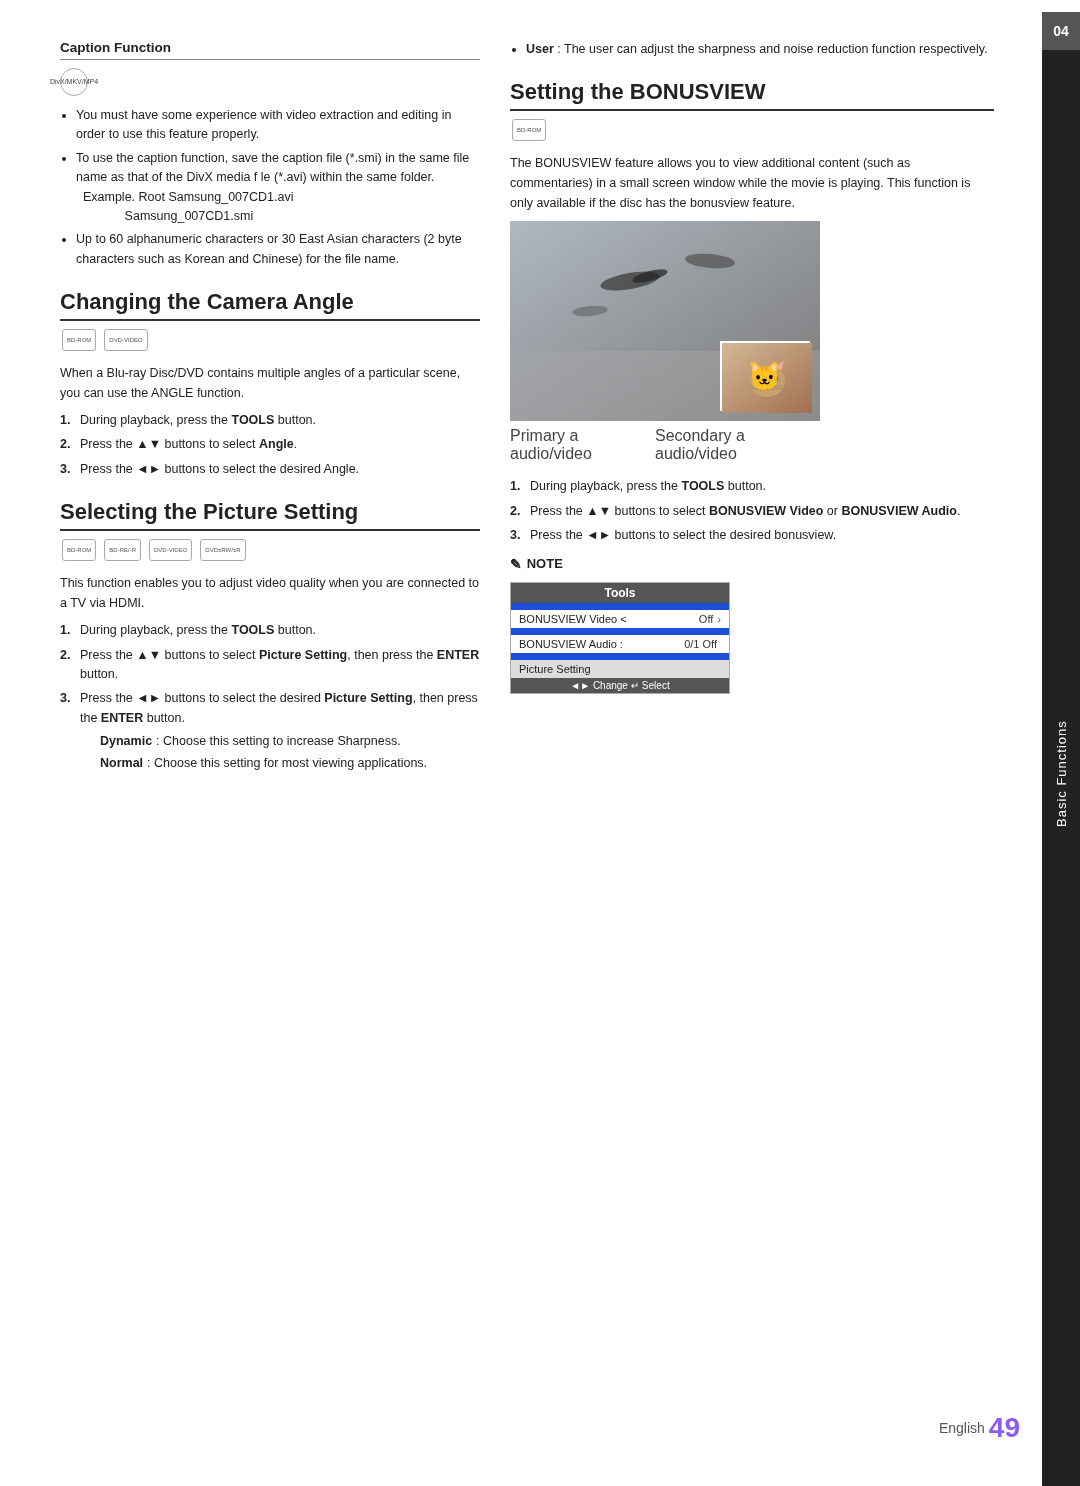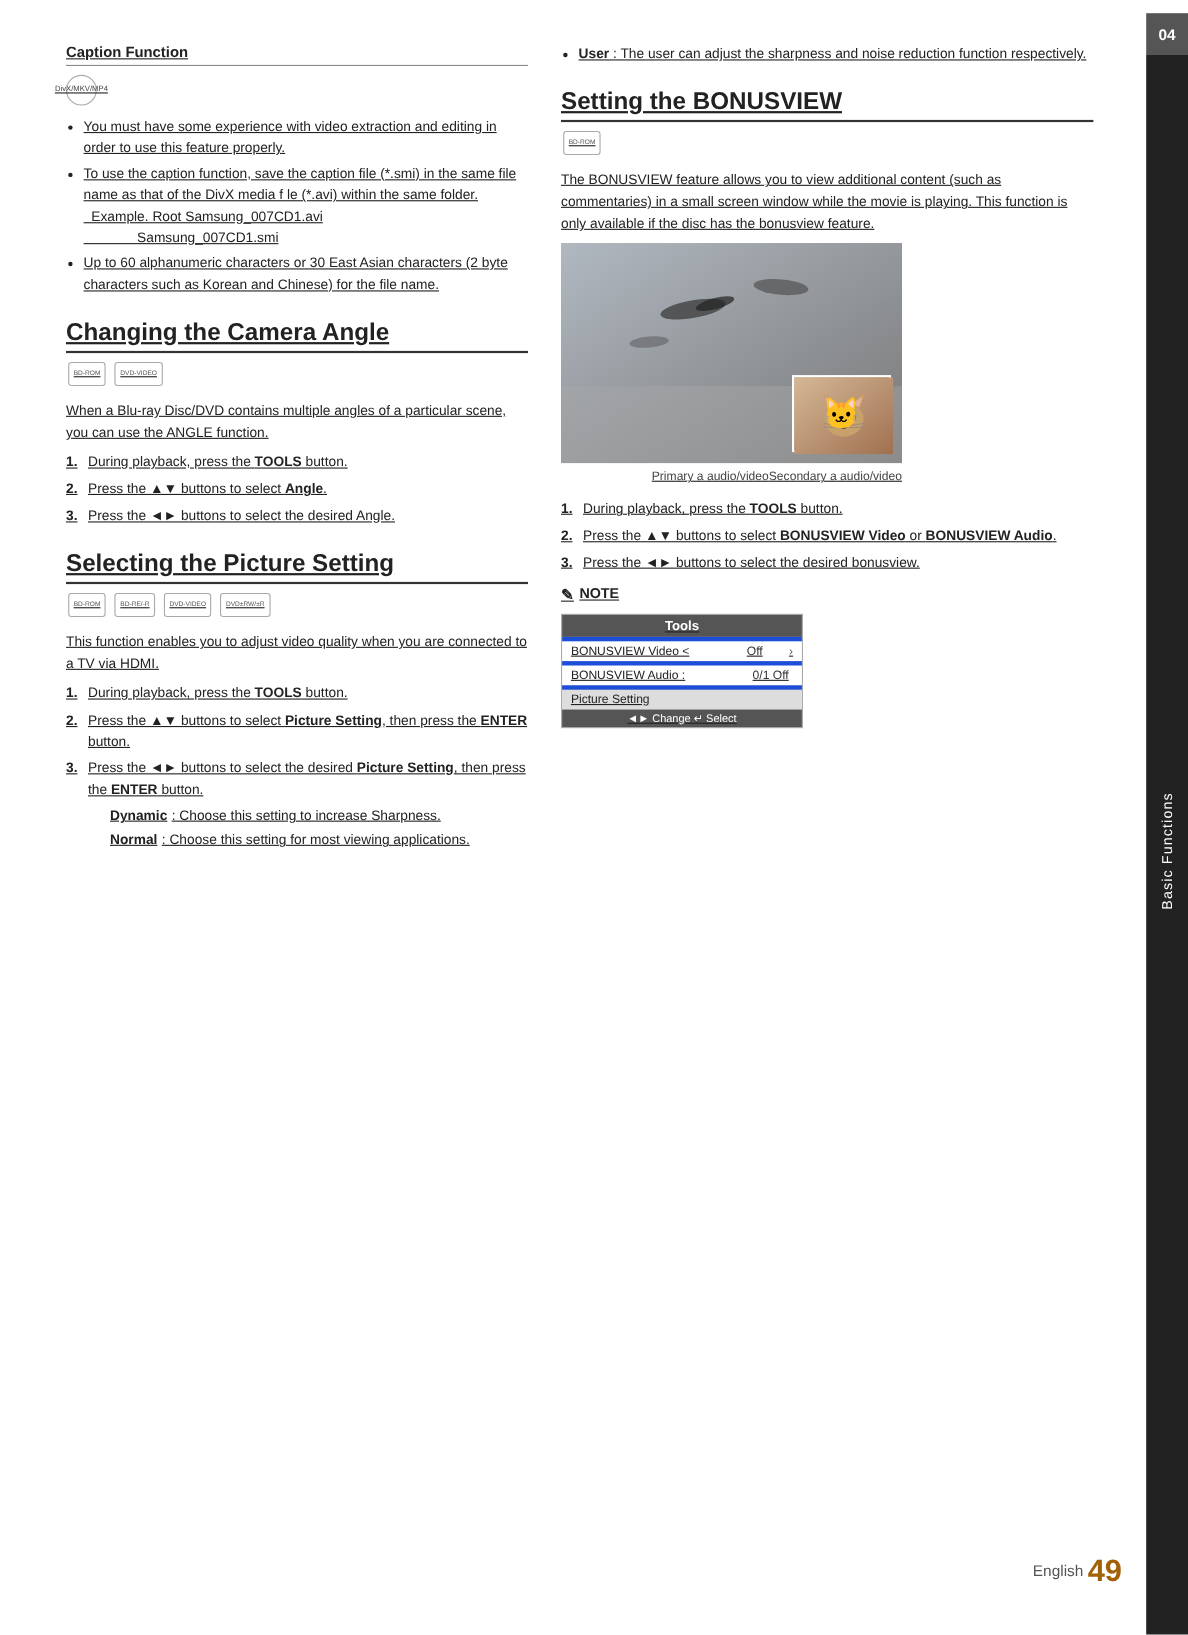--- a/index.html
+++ b/index.html
@@ -56,21 +56,20 @@
       letter-spacing: 1px;
       padding: 10px 0;
     }
     
     .main-content {
       margin-right: 38px;
       width: calc(1080px - 38px);
       padding: 40px 48px 60px 60px;
       display: flex;
       gap: 30px;
-      text-decoration: underline;
     }
     
     .left-col {
       width: 420px;
       flex-shrink: 0;
     }
     
     .right-col {
       flex: 1;
     }
@@ -202,21 +201,21 @@
     .bonusview-pip::after {
       content: '🐱';
       position: absolute;
       top: 50%; left: 50%;
       transform: translate(-50%, -50%);
       font-size: 28px;
     }
     .bonusview-captions {
       display: flex;
       justify-content: flex-end;
-      font-size: 11px;
+      font-size: 16px;
       color: #444;
       margin-bottom: 14px;
       max-width: 310px;
     }
     
     .note-section {
       margin-top: 10px;
       margin-bottom: 10px;
     }
     .note-title {
@@ -246,23 +245,23 @@
       background: #555;
       color: #fff;
       text-align: center;
       padding: 3px 0;
       font-weight: bold;
       font-size: 12px;
     }
     .tools-table-row {
       display: flex;
       align-items: center;
-      border-top: 4px solid #1d4ed8;
+      border-top: 7px solid #1d4ed8;
       padding: 3px 8px;
-      gap: 20px;
+      gap: 0;
     }
     .tools-table-row.highlight {
       background: #ddd;
     }
     .tools-table-label {
       flex: 1;
       font-size: 11px;
     }
     .tools-table-value {
       font-size: 11px;
@@ -289,21 +288,21 @@
       align-items: center;
       gap: 4px;
     }
     .page-word {
       font-size: 14px;
       color: #555;
     }
     .page-num {
       font-size: 28px;
       font-weight: bold;
-      color: #a16207;
+      color: #8b5cf6;
     }
     
     .icon-circle {
       display: inline-flex;
       align-items: center;
       justify-content: center;
       border: 1px solid #aaa;
       border-radius: 50%;
       width: 28px;
       height: 28px;

